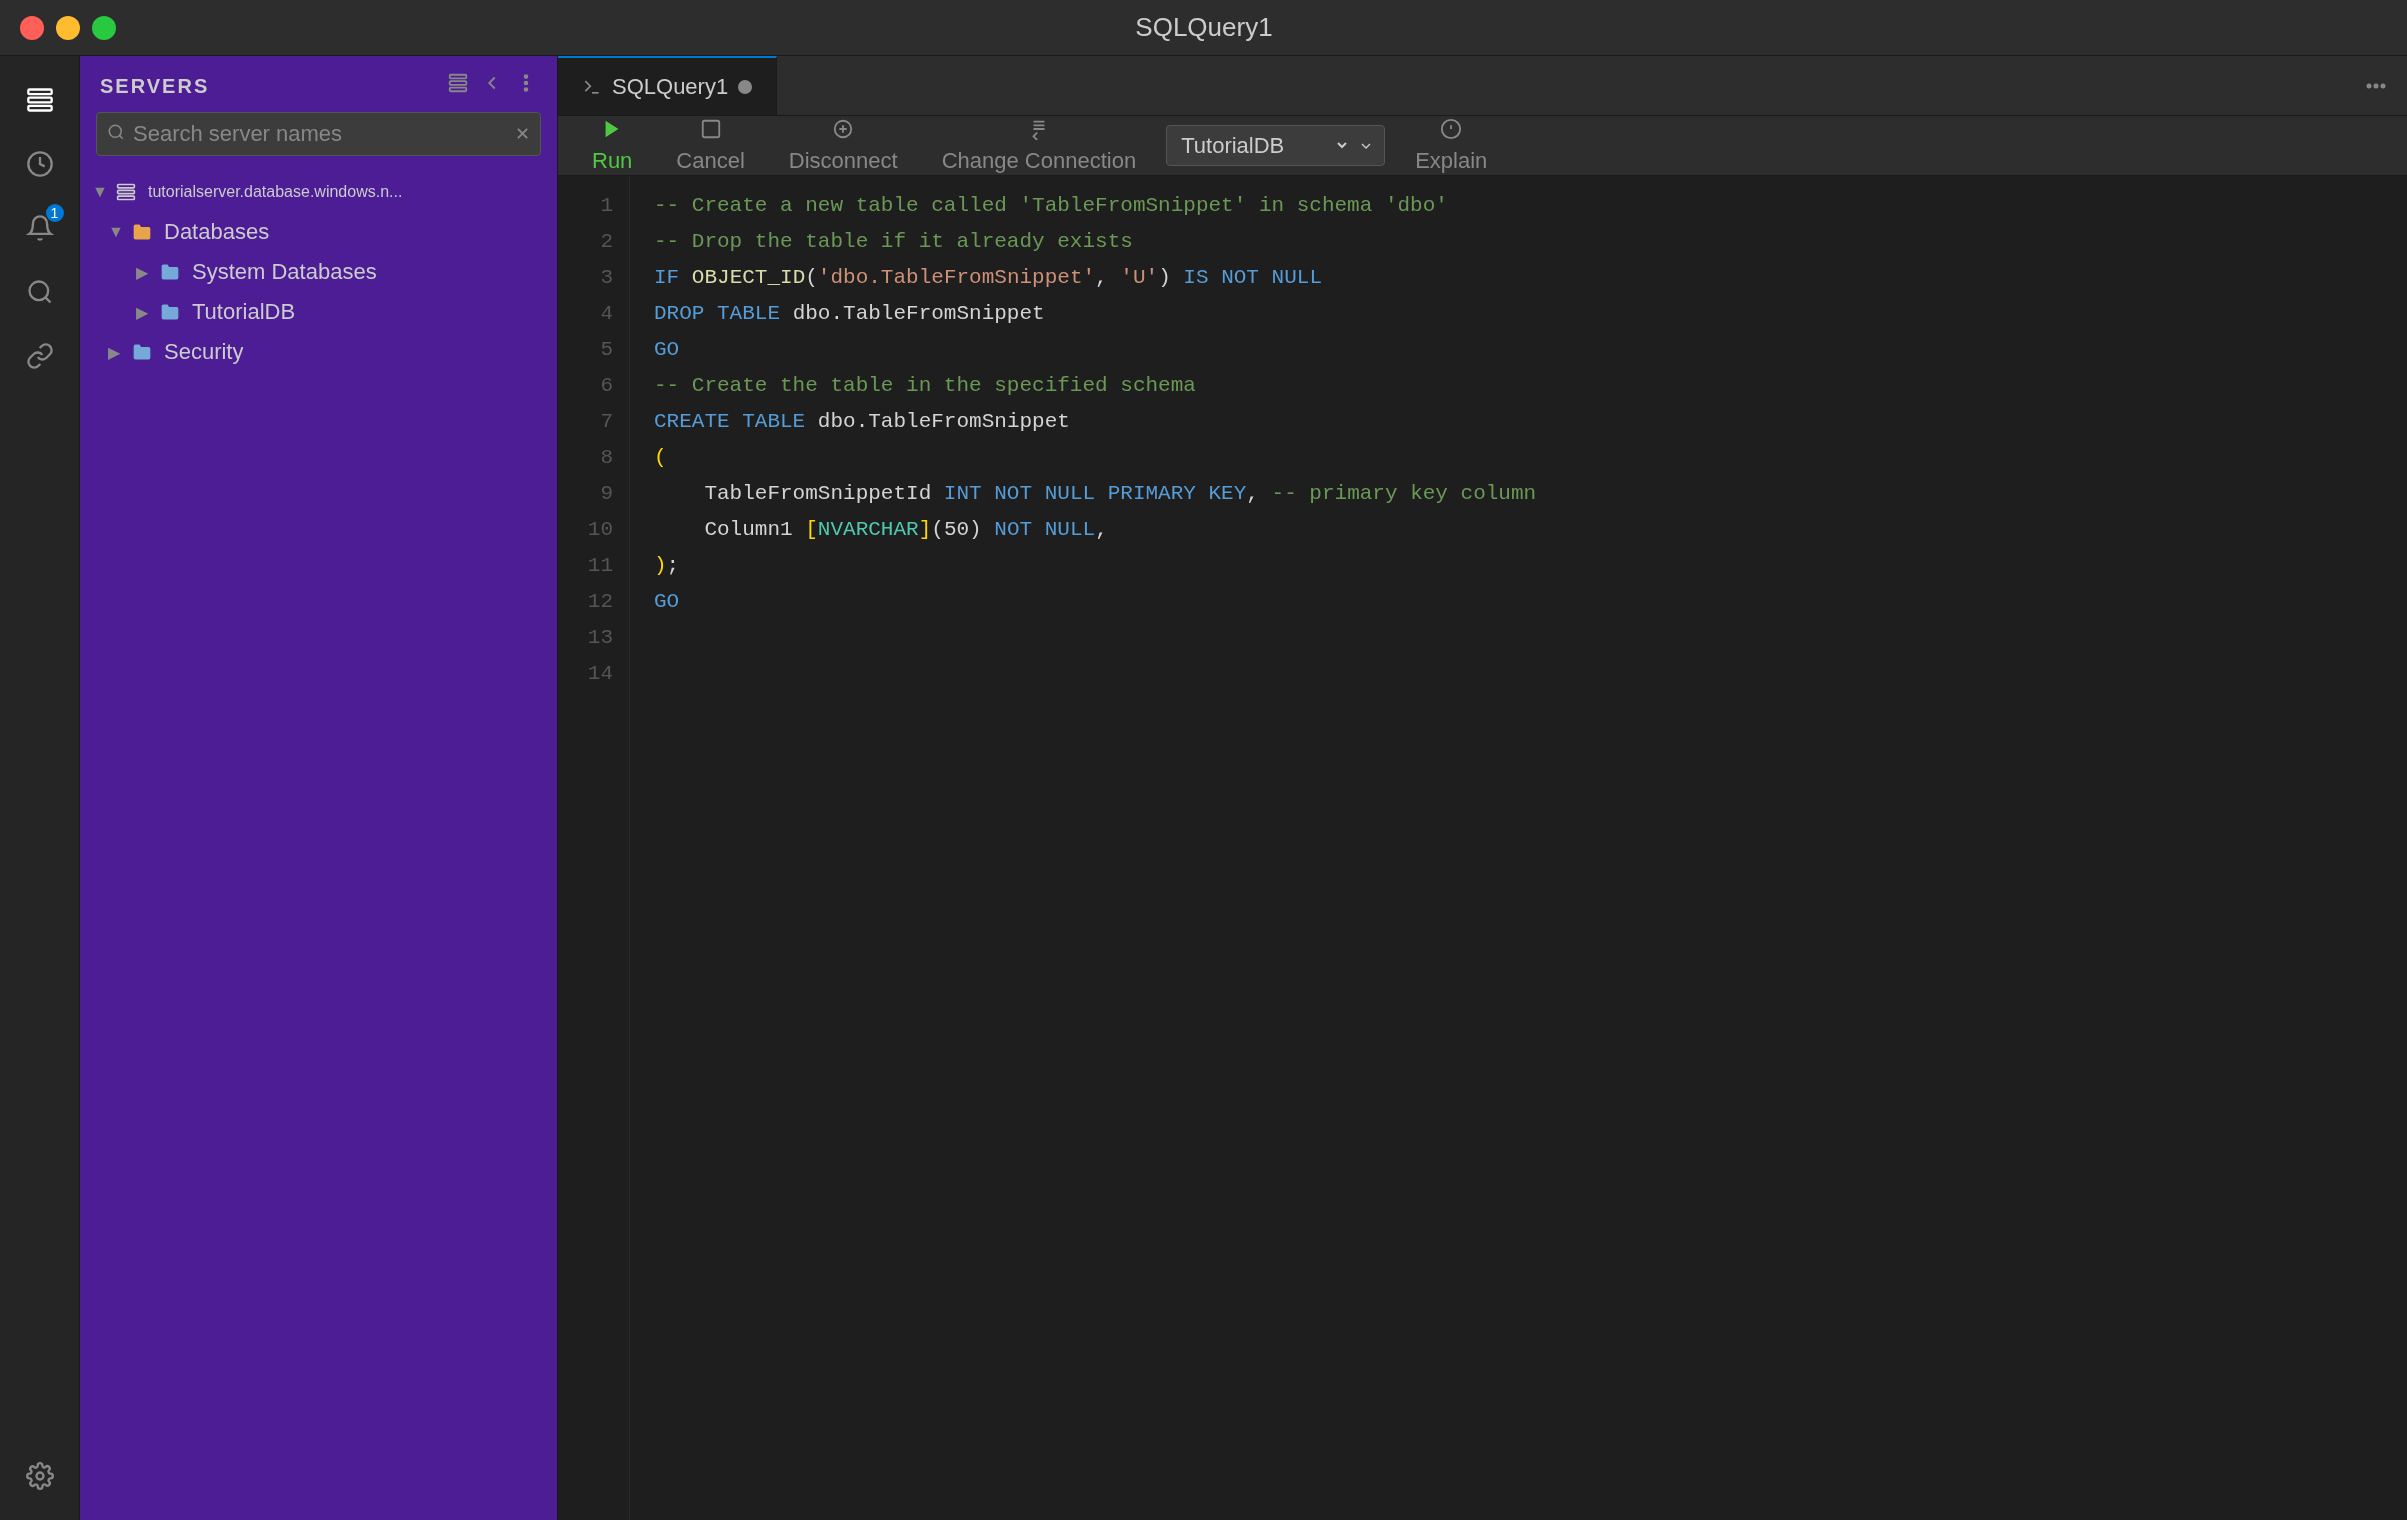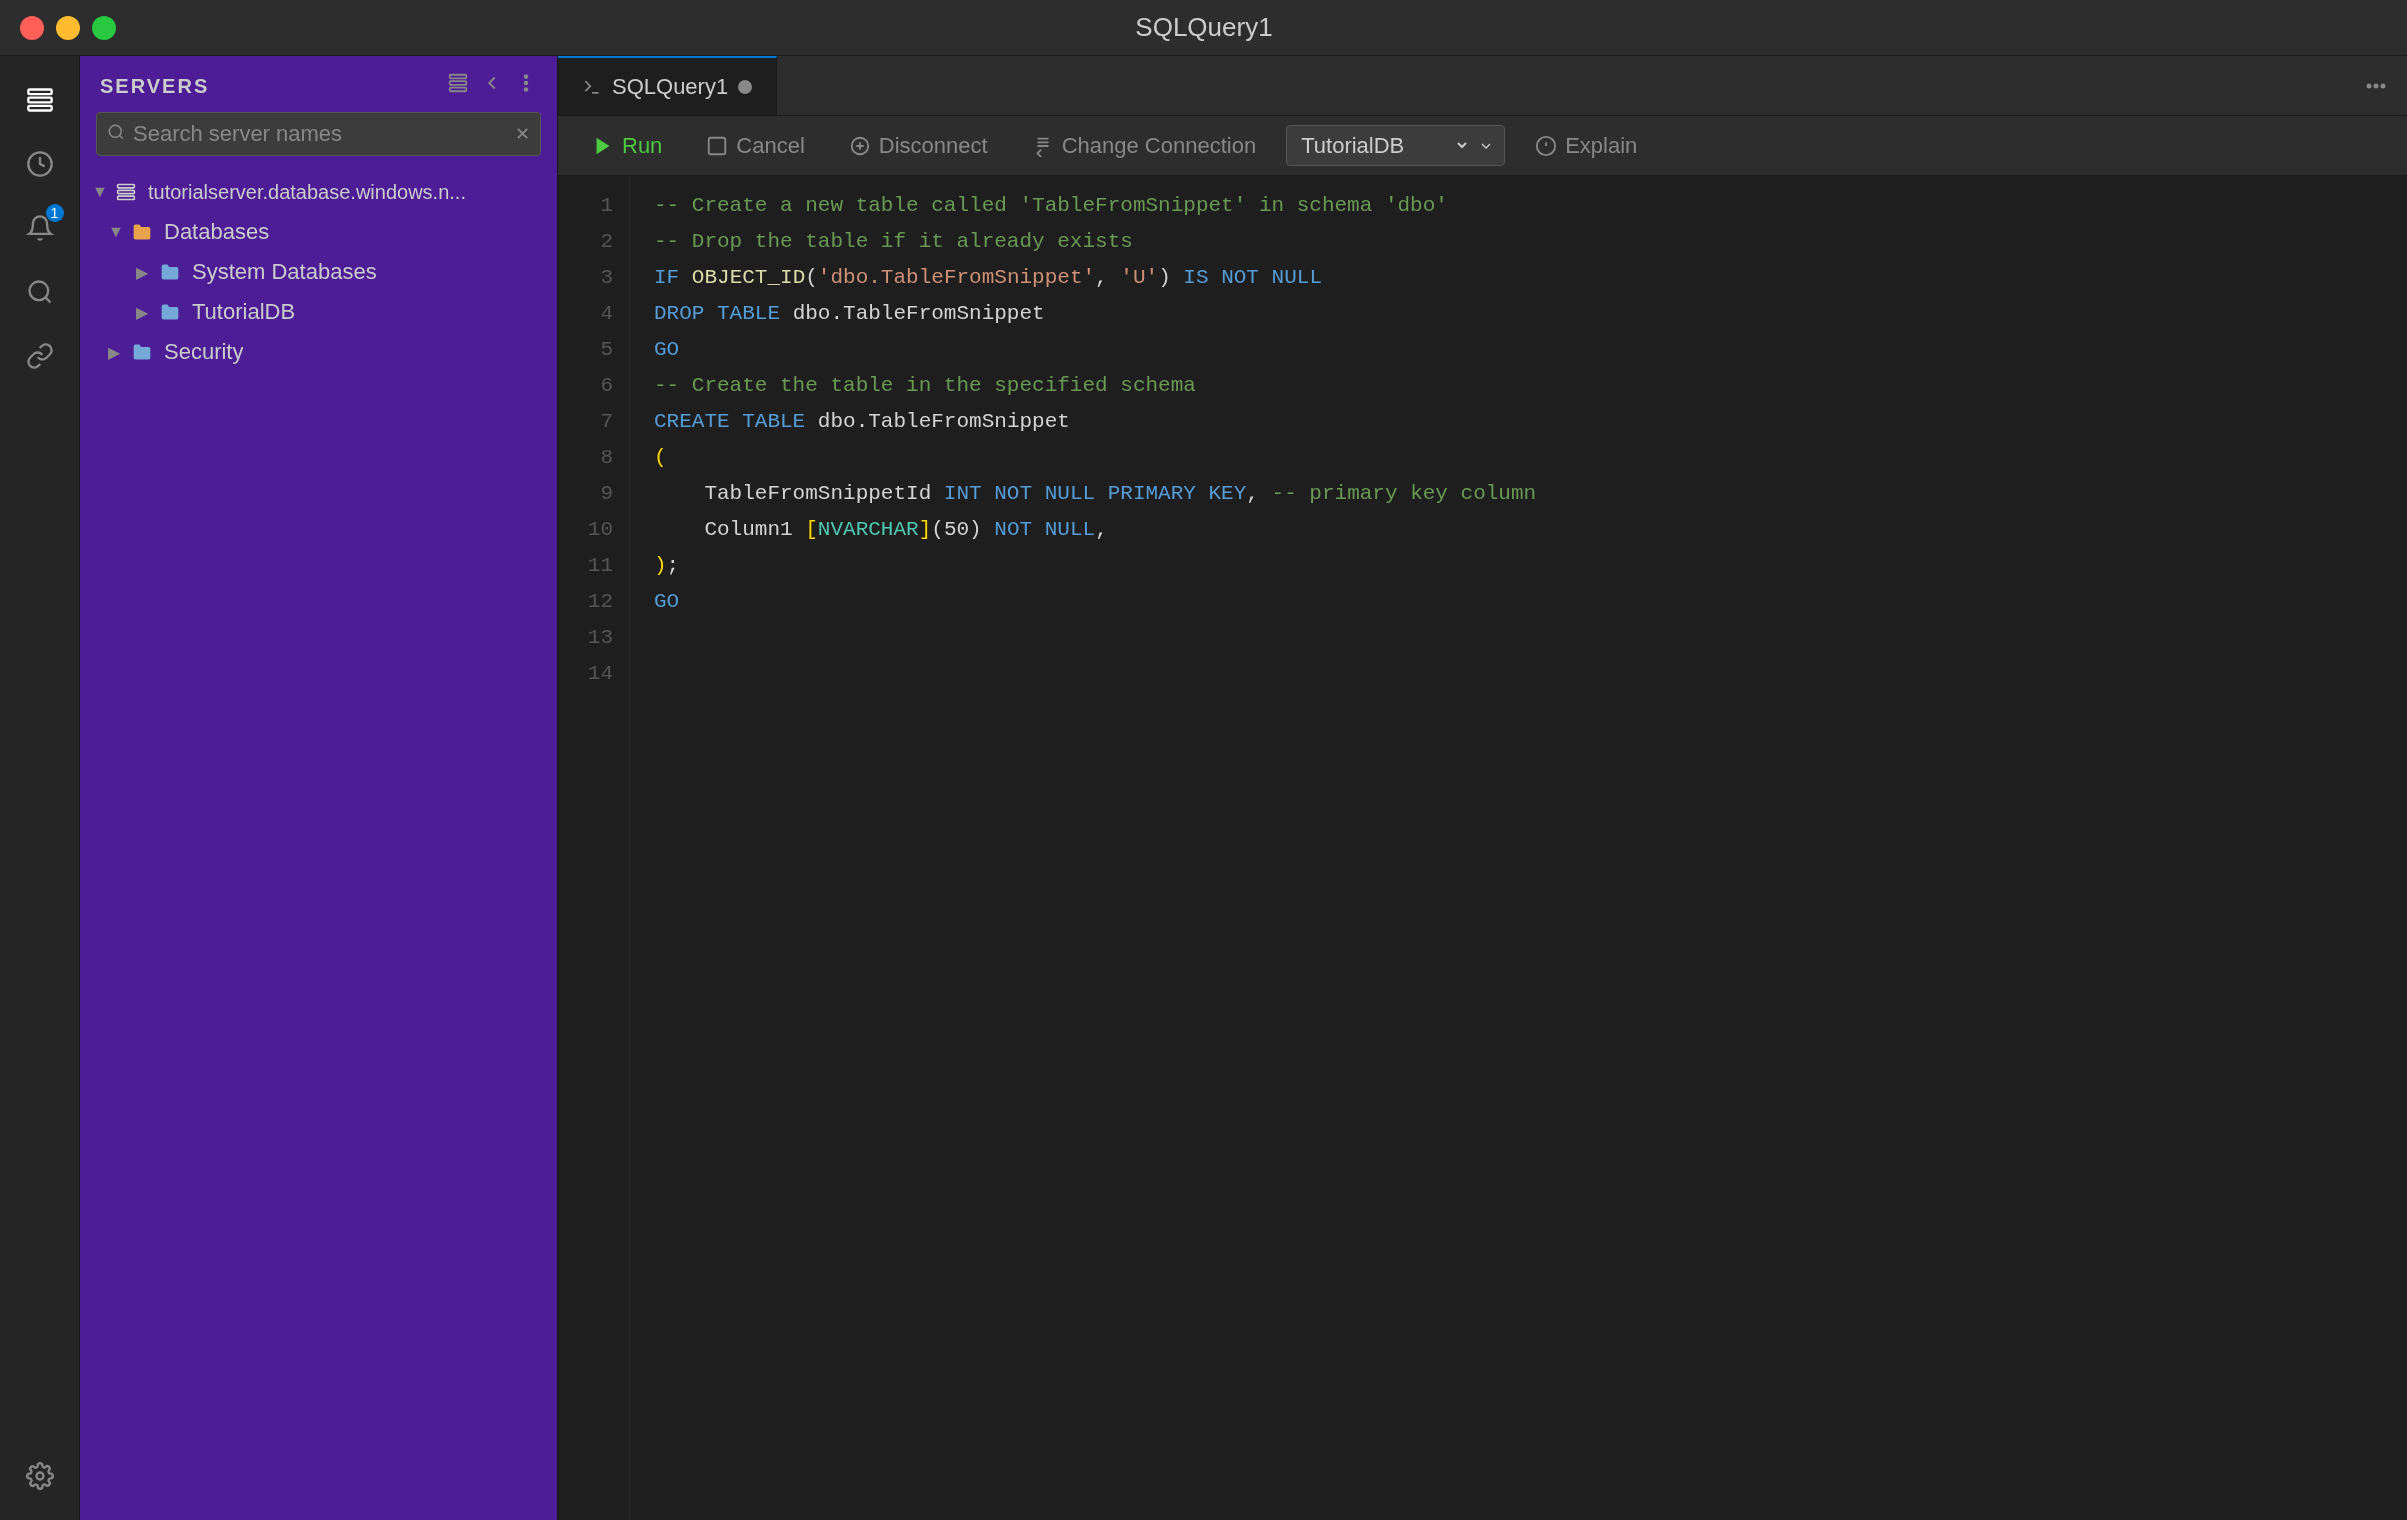--- a/index.html
+++ b/index.html
@@ -254,20 +254,21 @@
     }
     .toolbar-btn {
       display: flex;
       align-items: center;
       gap: 8px;
       padding: 6px 14px;
       border-radius: 4px;
       cursor: pointer;
       font-size: 22px;
       color: #cccccc;
+      flex-direction: column;
     }
     .toolbar-btn.run { color: #4ec942; }
     .toolbar-btn.cancel { color: #888; }
     .toolbar-btn.disconnect { color: #888; }
     .toolbar-btn.change-conn { color: #888; }
     .toolbar-btn.explain { color: #888; }
     .connection-select {
       background: #3c3c3c;
       border: 1px solid #555;
       border-radius: 4px;
@@ -441,21 +442,21 @@
 
       <div class="tree-item">
         <span class="tree-arrow">▼</span>
         <span class="tree-folder-icon" style="color:#cccccc">
           <svg width="20" height="20" viewBox="0 0 24 24" fill="none" stroke="currentColor" stroke-width="2">
             <rect x="2" y="3" width="20" height="4" rx="1"></rect>
             <rect x="2" y="10" width="20" height="4" rx="1"></rect>
             <rect x="2" y="17" width="20" height="4" rx="1"></rect>
           </svg>
         </span>
-        <span class="tree-label" style="font-size:20px">tutorialserver.database.windows.n...</span>
+        <span class="tree-label" style="font-size:16px">tutorialserver.database.windows.n...</span>
       </div>
 
       <div class="tree-item tree-indent-1">
         <span class="tree-arrow">▼</span>
         <span class="tree-folder-icon orange">
           <svg width="20" height="20" viewBox="0 0 24 24" fill="currentColor">
             <path d="M22 19a2 2 0 0 1-2 2H4a2 2 0 0 1-2-2V5a2 2 0 0 1 2-2h5l2 3h9a2 2 0 0 1 2 2z"></path>
           </svg>
         </span>
         <span class="tree-label">Databases</span>

